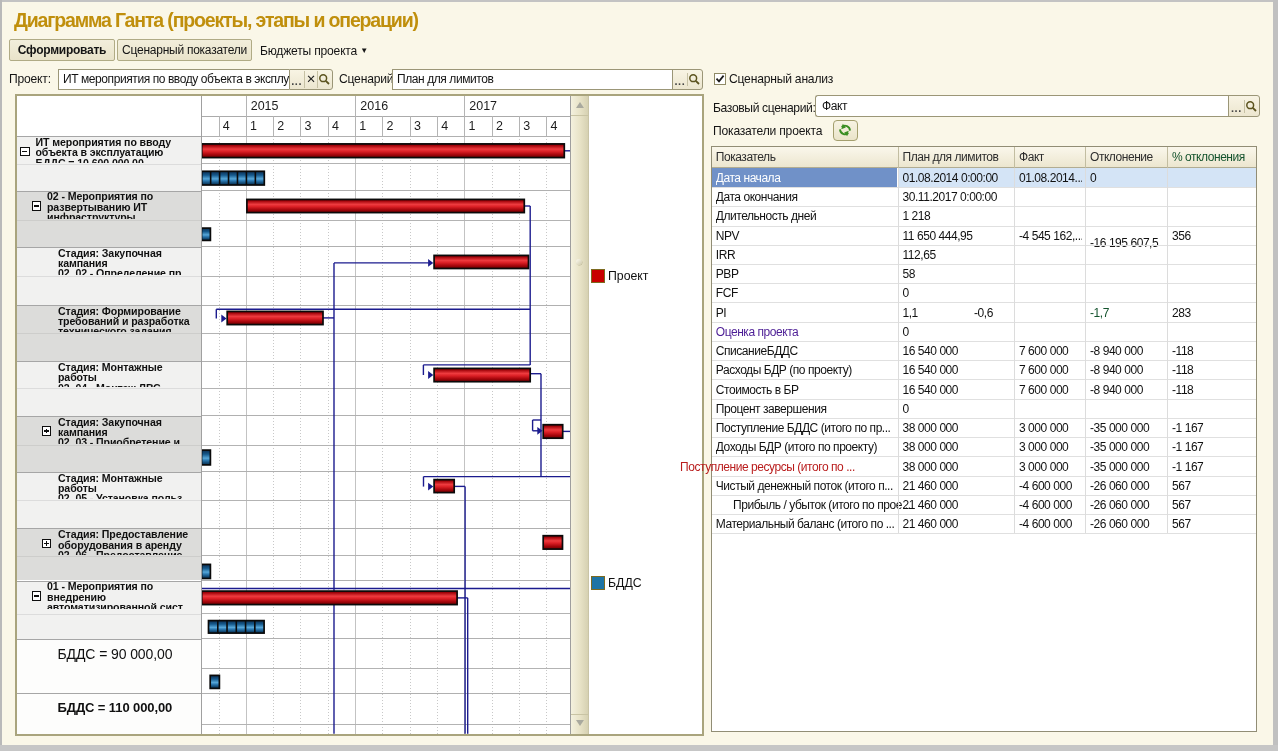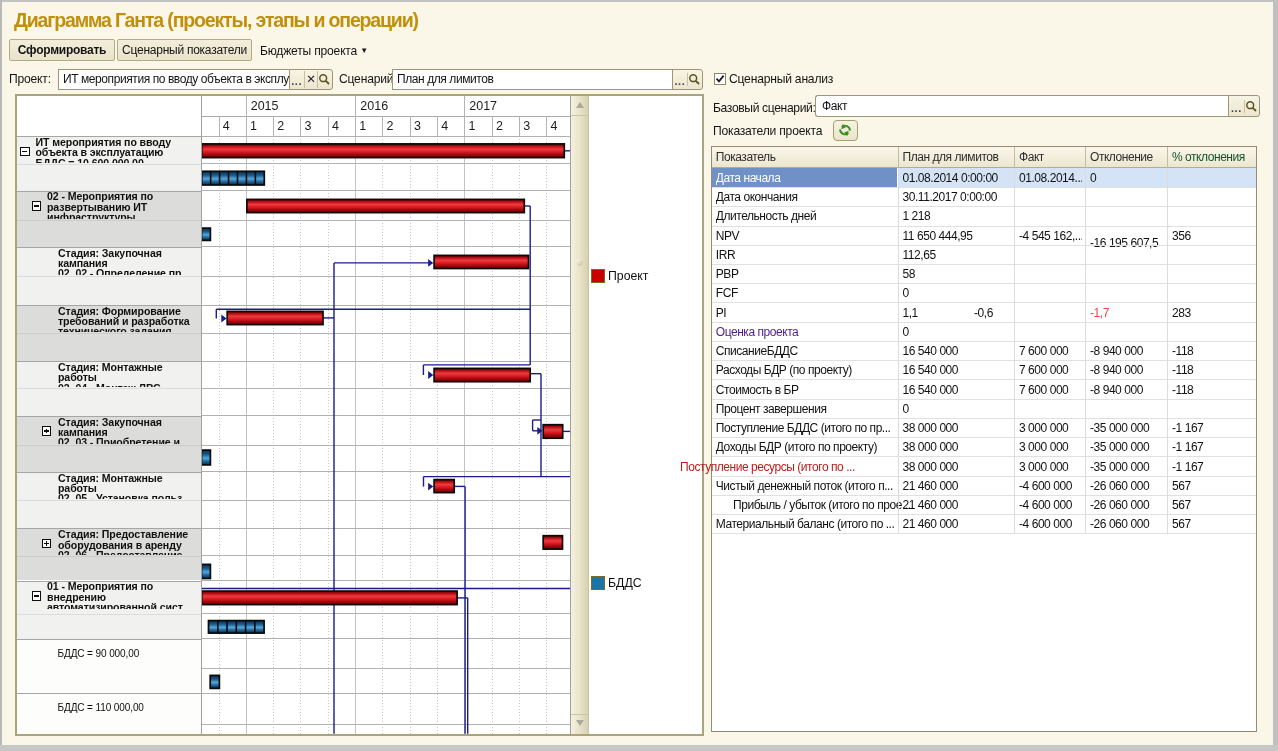--- a/index.html
+++ b/index.html
@@ -111,24 +111,24 @@
   </div>
 <div class="abs" style="left:17px;top:580.5px;width:184.3px;height:58.200000000000045px;background:#F1F1F0"></div>
 <div class="abs" style="left:17px;top:580.5px;width:184.3px;height:1px;background:#a6a6a6"></div>
 <div class="abs" style="left:17px;top:613.5px;width:184.3px;height:1px;background:rgba(160,160,160,0.25)"></div>
 <div class="abs lbl" style="left:47.0px;top:581.4px;width:154.3px;height:27.2px;font-weight:bold">01 - Мероприятия по<br>внедрению<br>автоматизированной сист...</div>
 <div class="abs expbox" style="left:31.5px;top:591.1px">
     <i></i>
   </div>
 <div class="abs" style="left:17px;top:638.7px;width:184.3px;height:54.299999999999955px;background:#FDFDFC"></div>
 <div class="abs" style="left:17px;top:638.7px;width:184.3px;height:1px;background:#a6a6a6"></div>
-<div class="abs lbl" style="left:57.5px;top:648.9000000000001px;width:150px;height:13px;font-weight:normal;font-size:10px">БДДС = 90 000,00</div>
+<div class="abs lbl" style="left:57.5px;top:648.9000000000001px;width:150px;height:13px;font-weight:normal;font-size:14px">БДДС = 90 000,00</div>
 <div class="abs" style="left:17px;top:693.0px;width:184.3px;height:40.60000000000002px;background:#FDFDFC"></div>
 <div class="abs" style="left:17px;top:693.0px;width:184.3px;height:1px;background:#a6a6a6"></div>
-<div class="abs lbl" style="left:57.5px;top:703.2px;width:150px;height:13px;font-weight:normal;font-size:10px">БДДС = 110 000,00</div>
+<div class="abs lbl" style="left:57.5px;top:703.2px;width:150px;height:13px;font-weight:bold;font-size:13px">БДДС = 110 000,00</div>
 <svg class="abs" style="left:201.3px;top:95.8px" width="369.1" height="637.8" viewBox="201.3 95.8 369.1 637.8">
 <defs>
 <linearGradient id="rg" x1="0" y1="0" x2="0" y2="1">
 <stop offset="0" stop-color="#640202"></stop>
         <stop offset="0.11" stop-color="#a00309"></stop>
 <stop offset="0.38" stop-color="#ee3b3f"></stop>
         <stop offset="0.55" stop-color="#dc2026"></stop>
 <stop offset="0.8" stop-color="#a2040a"></stop>
         <stop offset="1" stop-color="#6a0202"></stop>
 </linearGradient>
@@ -305,21 +305,21 @@
 <div class="abs tcell" style="left:1172.0px;top:228.72px;width:81.79999999999995px;color:#111">356</div>
 <div class="abs tcell" style="left:715.8px;top:247.95999999999998px;width:178.70000000000005px;color:#111">IRR</div>
 <div class="abs tcell" style="left:902.5px;top:247.95999999999998px;width:108.5px;color:#111">112,65</div>
 <div class="abs tcell" style="left:715.8px;top:267.2px;width:178.70000000000005px;color:#111">PBP</div>
 <div class="abs tcell" style="left:902.5px;top:267.2px;width:108.5px;color:#111">58</div>
 <div class="abs tcell" style="left:715.8px;top:286.44px;width:178.70000000000005px;color:#111">FCF</div>
 <div class="abs tcell" style="left:902.5px;top:286.44px;width:108.5px;color:#111">0</div>
 <div class="abs tcell" style="left:715.8px;top:305.68px;width:178.70000000000005px;color:#111">PI</div>
 <div class="abs tcell" style="left:902.5px;top:305.68px;width:108.5px;color:#111">1,1</div>
 <div class="abs tcell" style="left:974px;top:305.68px;width:63.0px;color:#111">-0,6</div>
-<div class="abs tcell" style="left:1090.0px;top:305.68px;width:74.0px;color:#ef4444">-1,7</div>
+<div class="abs tcell" style="left:1090.0px;top:305.68px;width:74.0px;color:#14532d">-1,7</div>
 <div class="abs tcell" style="left:1172.0px;top:305.68px;width:81.79999999999995px;color:#111">283</div>
 <div class="abs tcell" style="left:715.8px;top:324.92px;width:178.70000000000005px;color:#4c1d95">Оценка проекта</div>
 <div class="abs tcell" style="left:902.5px;top:324.92px;width:108.5px;color:#111">0</div>
 <div class="abs tcell" style="left:715.8px;top:344.16px;width:178.70000000000005px;color:#111">СписаниеБДДС</div>
 <div class="abs tcell" style="left:902.5px;top:344.16px;width:108.5px;color:#111">16 540 000</div>
 <div class="abs tcell" style="left:1019.0px;top:344.16px;width:63.0px;color:#111">7 600 000</div>
 <div class="abs tcell" style="left:1090.0px;top:344.16px;width:74.0px;color:#111">-8 940 000</div>
 <div class="abs tcell" style="left:1172.0px;top:344.16px;width:81.79999999999995px;color:#111">-118</div>
 <div class="abs tcell" style="left:715.8px;top:363.4px;width:178.70000000000005px;color:#111">Расходы БДР (по проекту)</div>
 <div class="abs tcell" style="left:902.5px;top:363.4px;width:108.5px;color:#111">16 540 000</div>

